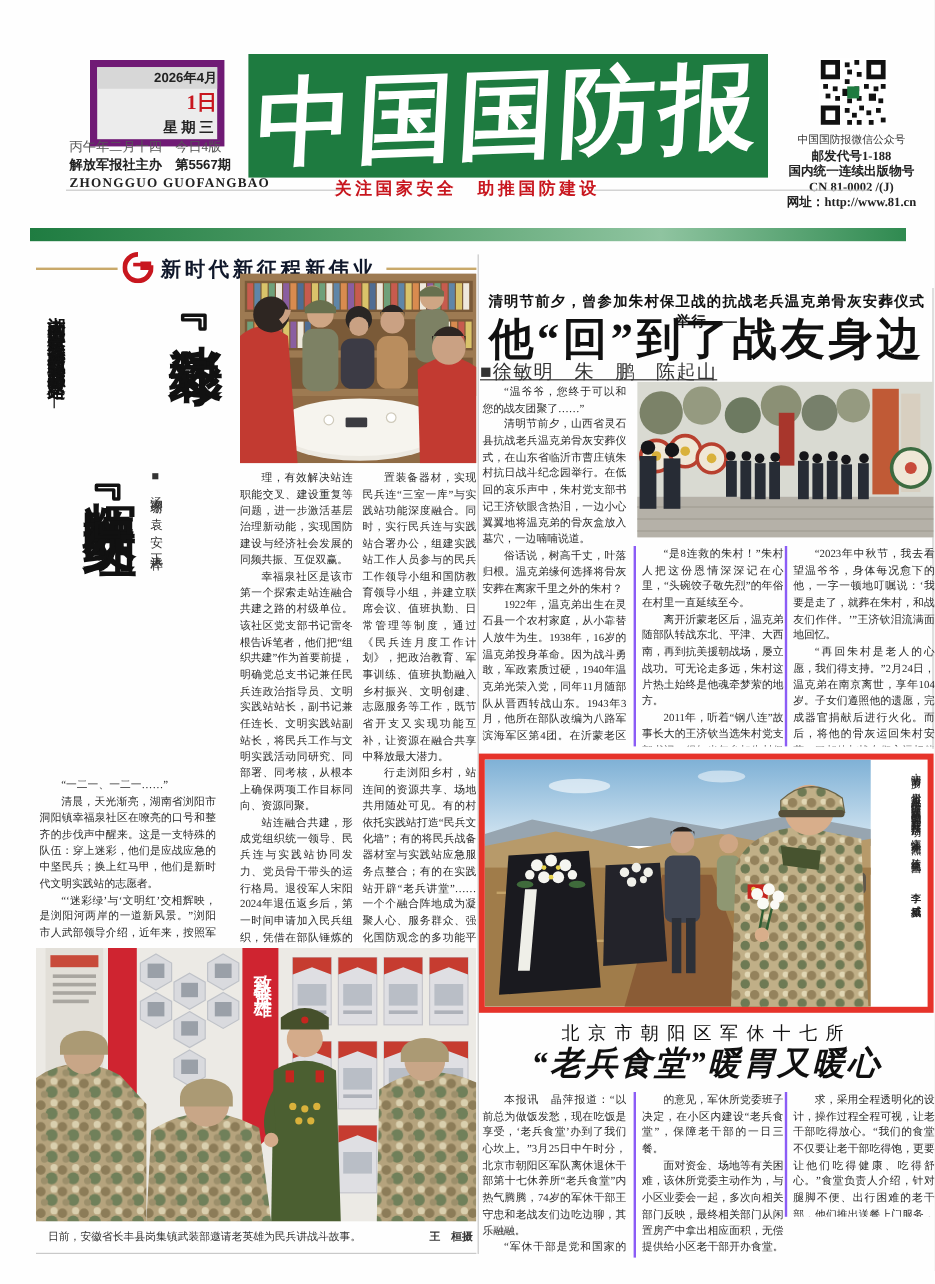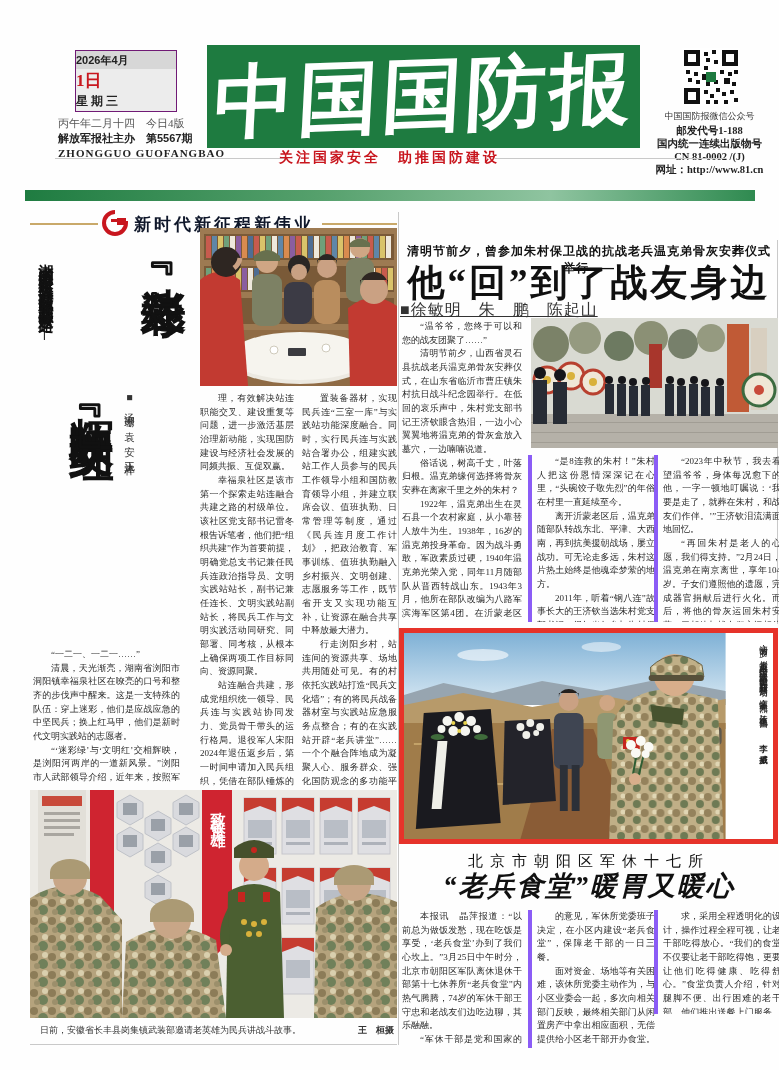--- a/index.html
+++ b/index.html
@@ -3,21 +3,21 @@
 <meta charset="utf-8">
 <style>
   html,body{margin:0;padding:0;background:#e8e8e8;}
   #page{position:relative;width:779px;height:1070px;background:#fefefe;overflow:hidden;
         font-family:"Liberation Serif",serif;color:#222;margin:0 auto;}
   .abs{position:absolute;}
   .heiti{font-family:"Liberation Sans",sans-serif;}
   .vert{writing-mode:vertical-rl;}
   .hairline{background:#c9c9c9;}
   
-  #datebox{left:75px;top:50px;width:100px;height:60px;background:#ececec;border:1px solid #701a75;text-align:left;}
+  #datebox{left:75px;top:50px;width:100px;height:60px;background:#ececec;border:6px solid #701a75;text-align:right;}
   #datebox .m{background:#d7d7d7;font-size:11px;line-height:18px;font-weight:bold;}
   #datebox .d{color:#c8161e;font-size:17px;line-height:23px;font-weight:bold;}
   #datebox .w{font-size:12px;line-height:18px;font-weight:bold;letter-spacing:3px;}
   .publine{font-size:11px;line-height:15px;white-space:nowrap;}
   #brandblock{left:207px;top:45px;width:433px;height:103px;background:#1e7b40;display:flex;align-items:center;justify-content:center;overflow:visible;}
   #brand{color:#fff;font-size:80px;font-weight:bold;letter-spacing:4px;white-space:nowrap;
          transform:rotate(-2deg) skewX(-5deg);font-family:"DejaVu Serif",serif;}
   #qrlabel{left:640px;top:110px;width:139px;text-align:center;font-size:9px;color:#333;}
   .rightpub{font-size:10.5px;font-weight:bold;line-height:13px;text-align:center;white-space:nowrap;}
   #slogan{left:0;top:149px;width:779px;text-align:center;font-size:14px;font-weight:bold;color:#c8161e;letter-spacing:3px;}
@@ -29,21 +29,21 @@
   #feat-subtitle{font-size:15px;font-weight:bold;letter-spacing:2px;color:#111;}
   #feat-byline{font-size:10.5px;color:#333;letter-spacing:2px;}
   .bodycol{font-size:9px;line-height:1.52;text-align:justify;overflow:hidden;color:#2a2a2a;}
   .bodycol p{margin:0;text-indent:2em;}
   .capbold{font-weight:bold;}
   .photocap{font-size:9px;color:#333;}
   
   #kicker{font-size:12px;font-weight:bold;letter-spacing:1px;text-align:center;color:#111;font-family:"Liberation Sans",sans-serif;}
   #headline1{font-size:37px;font-weight:bold;letter-spacing:3px;text-align:center;color:#101010;}
   #byline1{font-size:16px;text-align:left;color:#333;letter-spacing:1px;text-decoration:underline;}
-  .colrule{border-left:4px solid #8b5cf6;padding-left:5px;}
+  .colrule{border-left:2px solid #8b5cf6;padding-left:5px;}
   #redframe{left:399px;top:628px;width:379px;height:216px;border:5px solid #e6332a;background:#fff;display:flex;box-sizing:border-box;}
   #redframe svg{flex:1 1 auto;display:block;}
   #fieldcap{width:44px;padding:6px 2px;font-size:8.5px;line-height:1.7;color:#222;letter-spacing:1px;}
   #fieldcap .ph{font-weight:bold;margin-top:10px;}
   #loc2{font-size:15px;letter-spacing:7px;text-align:center;color:#111;}
   #headline2{font-size:27px;font-weight:bold;letter-spacing:2px;text-align:center;color:#101010;font-style:italic;}
   #editorbox{left:610px;top:1022px;width:156px;height:26px;background:#ececec;display:flex;align-items:center;justify-content:center;
              font-size:11px;font-weight:bold;letter-spacing:1px;}
   #banner-label{color:#fff;font-size:15px;font-weight:bold;letter-spacing:7px;}
 </style>

